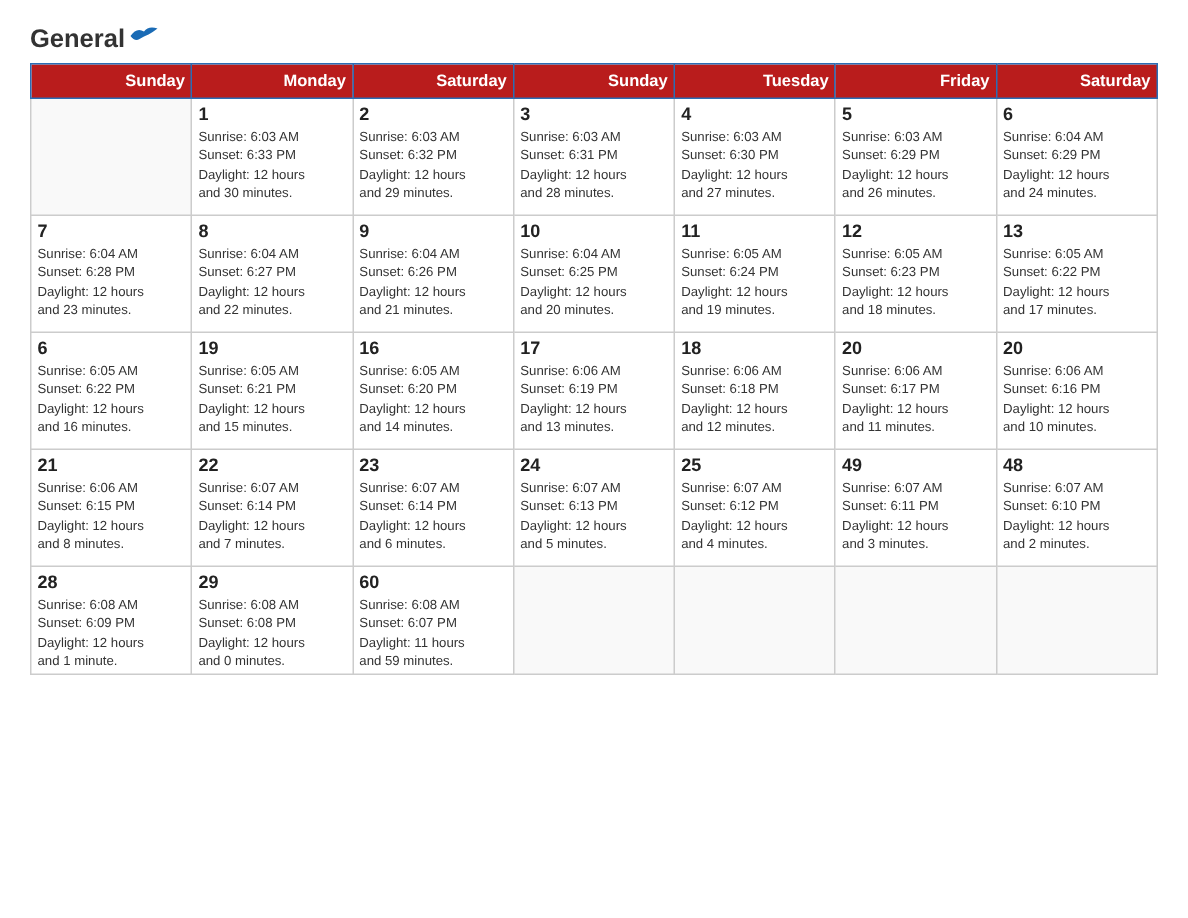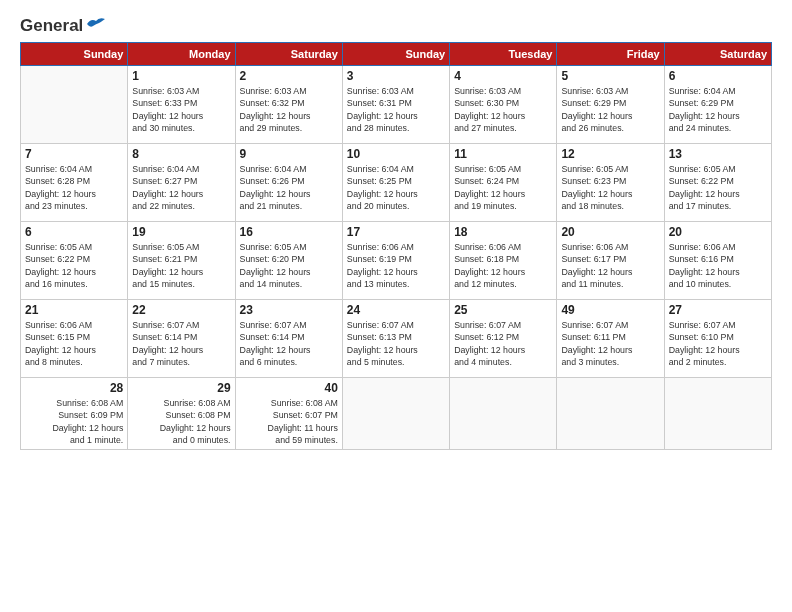--- a/index.html
+++ b/index.html
@@ -75,21 +75,20 @@
     .day-info {
       font-size: 8.8px;
       line-height: 1.4;
       color: #333;
     }
     .week-row td {
       height: 78px;
     }
     .last-row td {
       height: 70px;
-      text-align: right;
     }
   </style>
 </head>
 <body>
 
 <div class="page">
   <div class="header">
     <div class="logo">
       <div style="display:flex;align-items:center;gap:2px;">
         <span style="font-size:17px;font-weight:bold;color:#333;">General</span>
@@ -302,21 +301,21 @@
 and 4 minutes.</div>
           </td>
           <td>
             <span class="day-num">49</span>
             <div class="day-info" style="white-space: pre-line;">Sunrise: 6:07 AM
 Sunset: 6:11 PM
 Daylight: 12 hours
 and 3 minutes.</div>
           </td>
           <td>
-            <span class="day-num">27</span>
+            <span class="day-num">48</span>
             <div class="day-info" style="white-space: pre-line;">Sunrise: 6:07 AM
 Sunset: 6:10 PM
 Daylight: 12 hours
 and 2 minutes.</div>
           </td>
         </tr>
         <tr class="last-row">
           <td>
             <span class="day-num">28</span>
             <div class="day-info" style="white-space: pre-line;">Sunrise: 6:08 AM
@@ -325,21 +324,21 @@
 and 1 minute.</div>
           </td>
           <td>
             <span class="day-num">29</span>
             <div class="day-info" style="white-space: pre-line;">Sunrise: 6:08 AM
 Sunset: 6:08 PM
 Daylight: 12 hours
 and 0 minutes.</div>
           </td>
           <td>
-            <span class="day-num">40</span>
+            <span class="day-num">60</span>
             <div class="day-info" style="white-space: pre-line;">Sunrise: 6:08 AM
 Sunset: 6:07 PM
 Daylight: 11 hours
 and 59 minutes.</div>
           </td>
           <td class="empty"></td>
           <td class="empty"></td>
           <td class="empty"></td>
           <td class="empty"></td>
         </tr>

